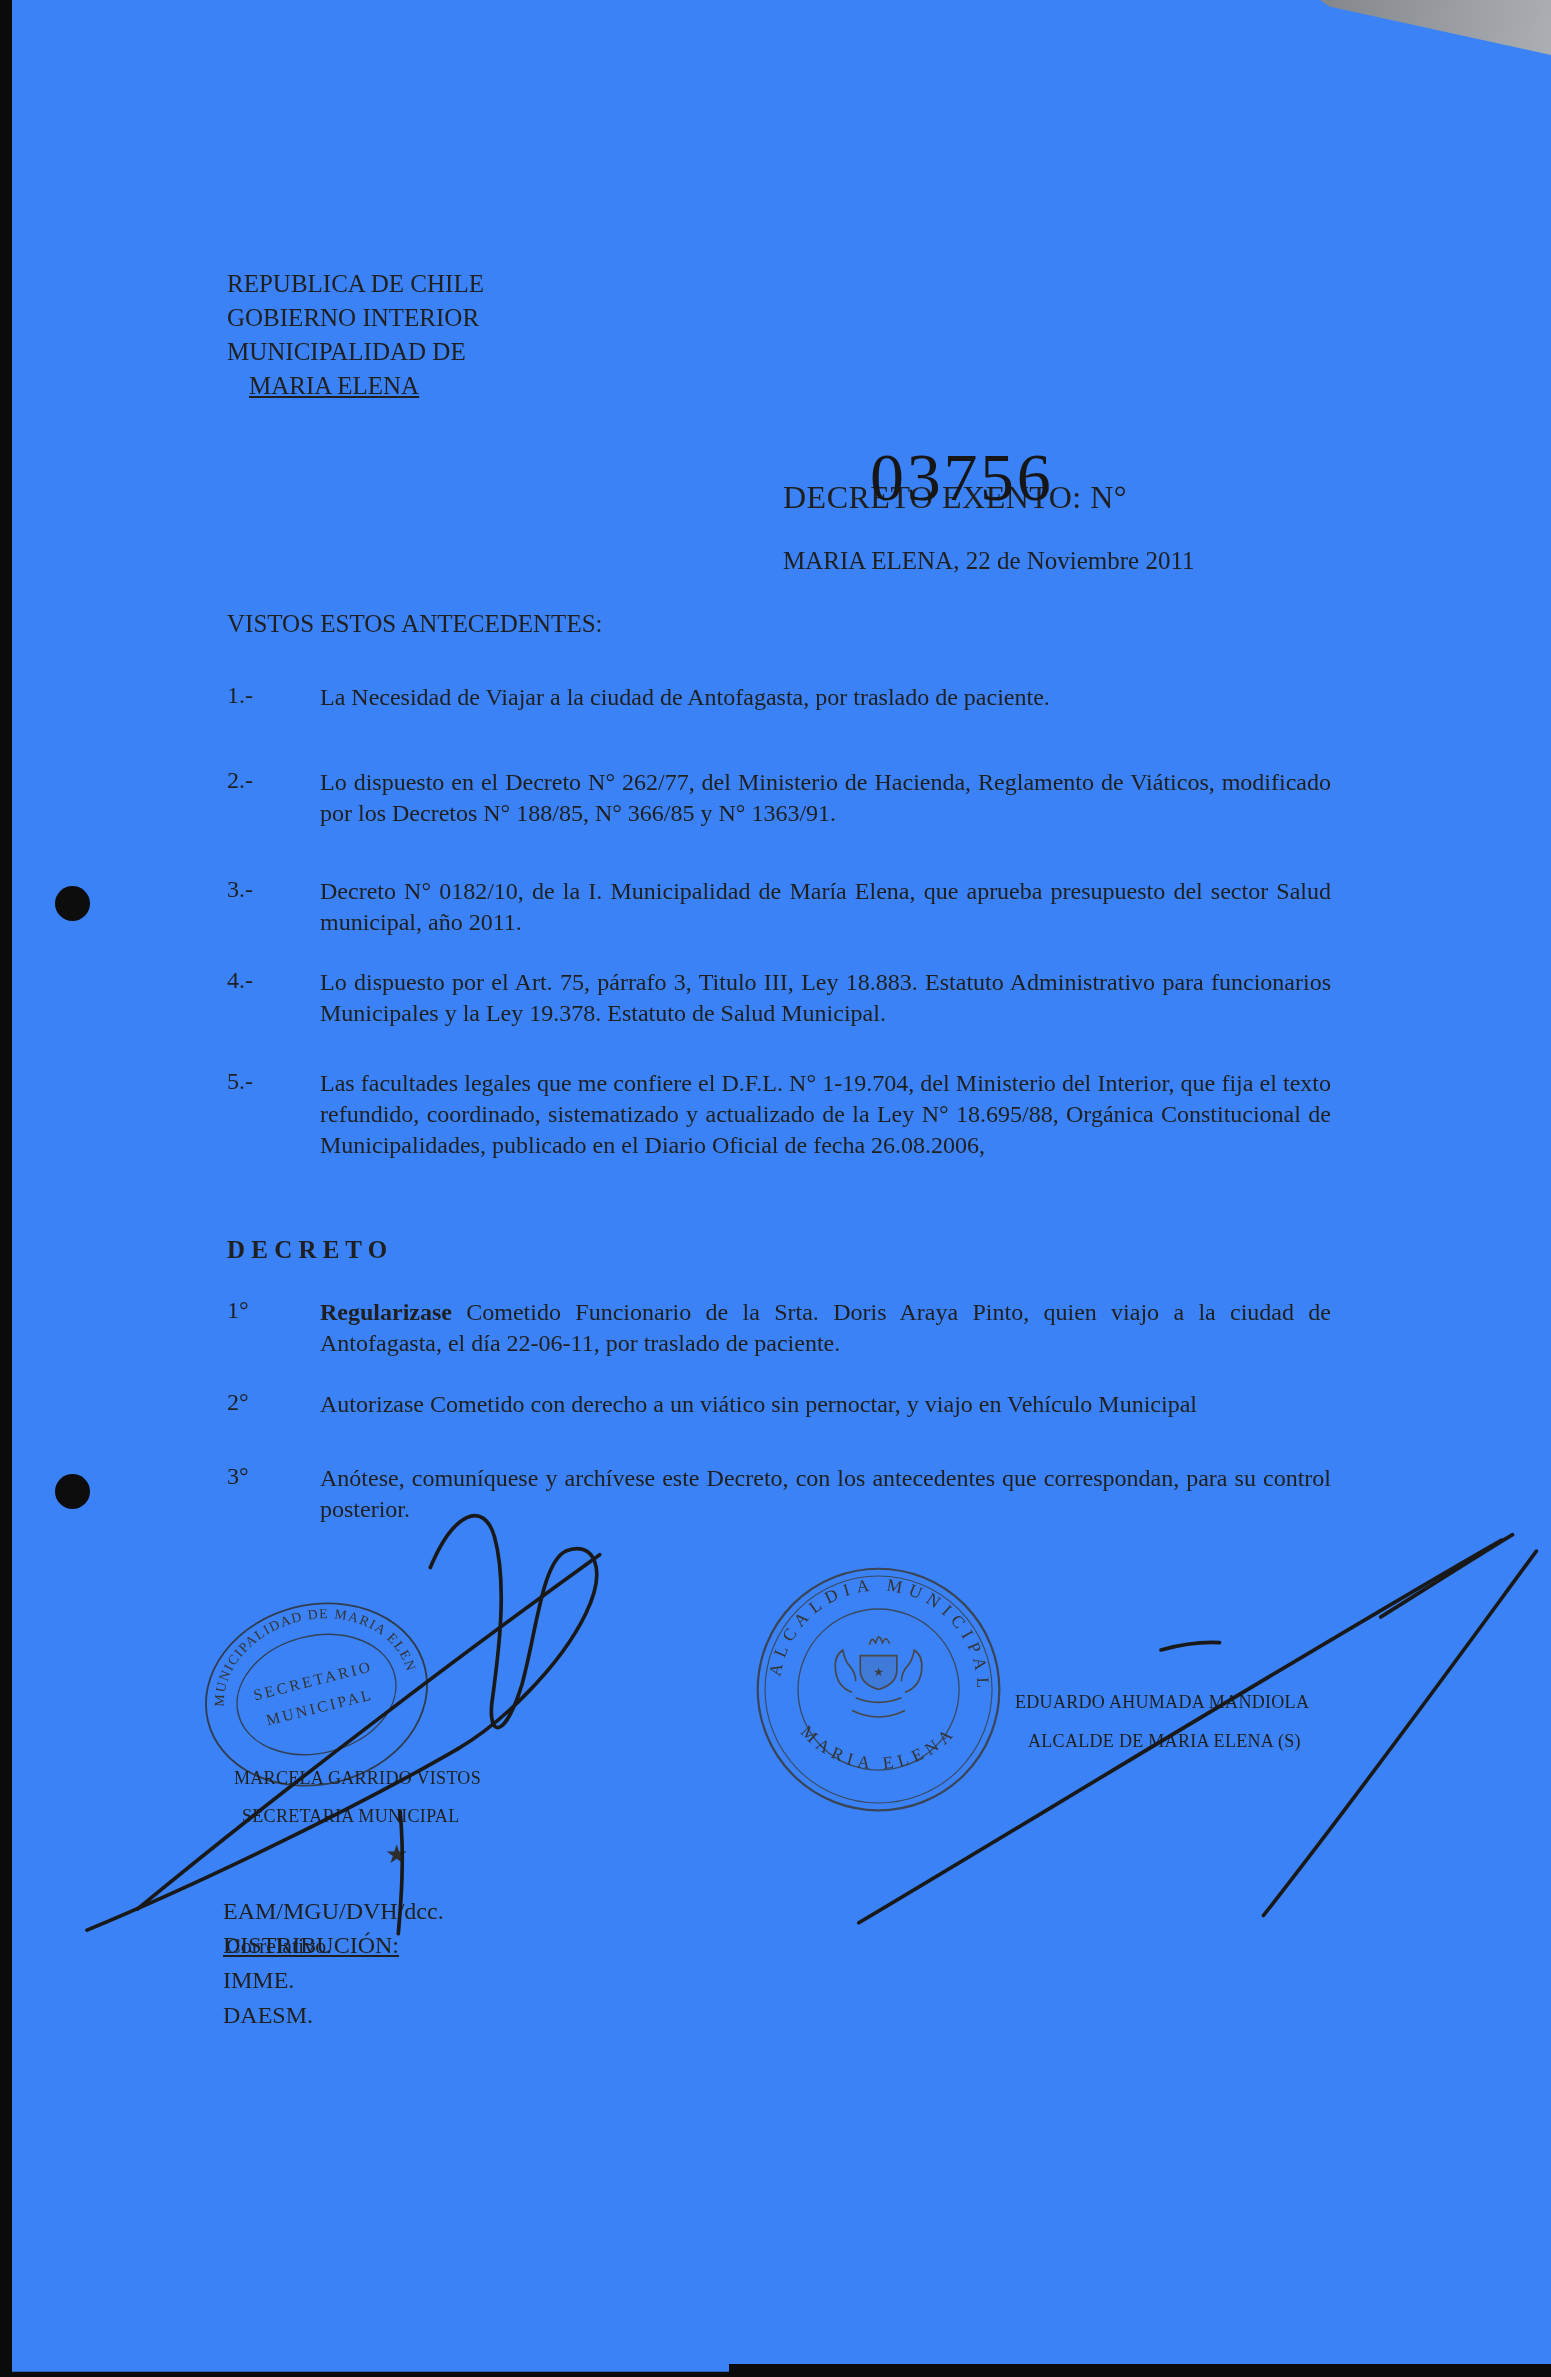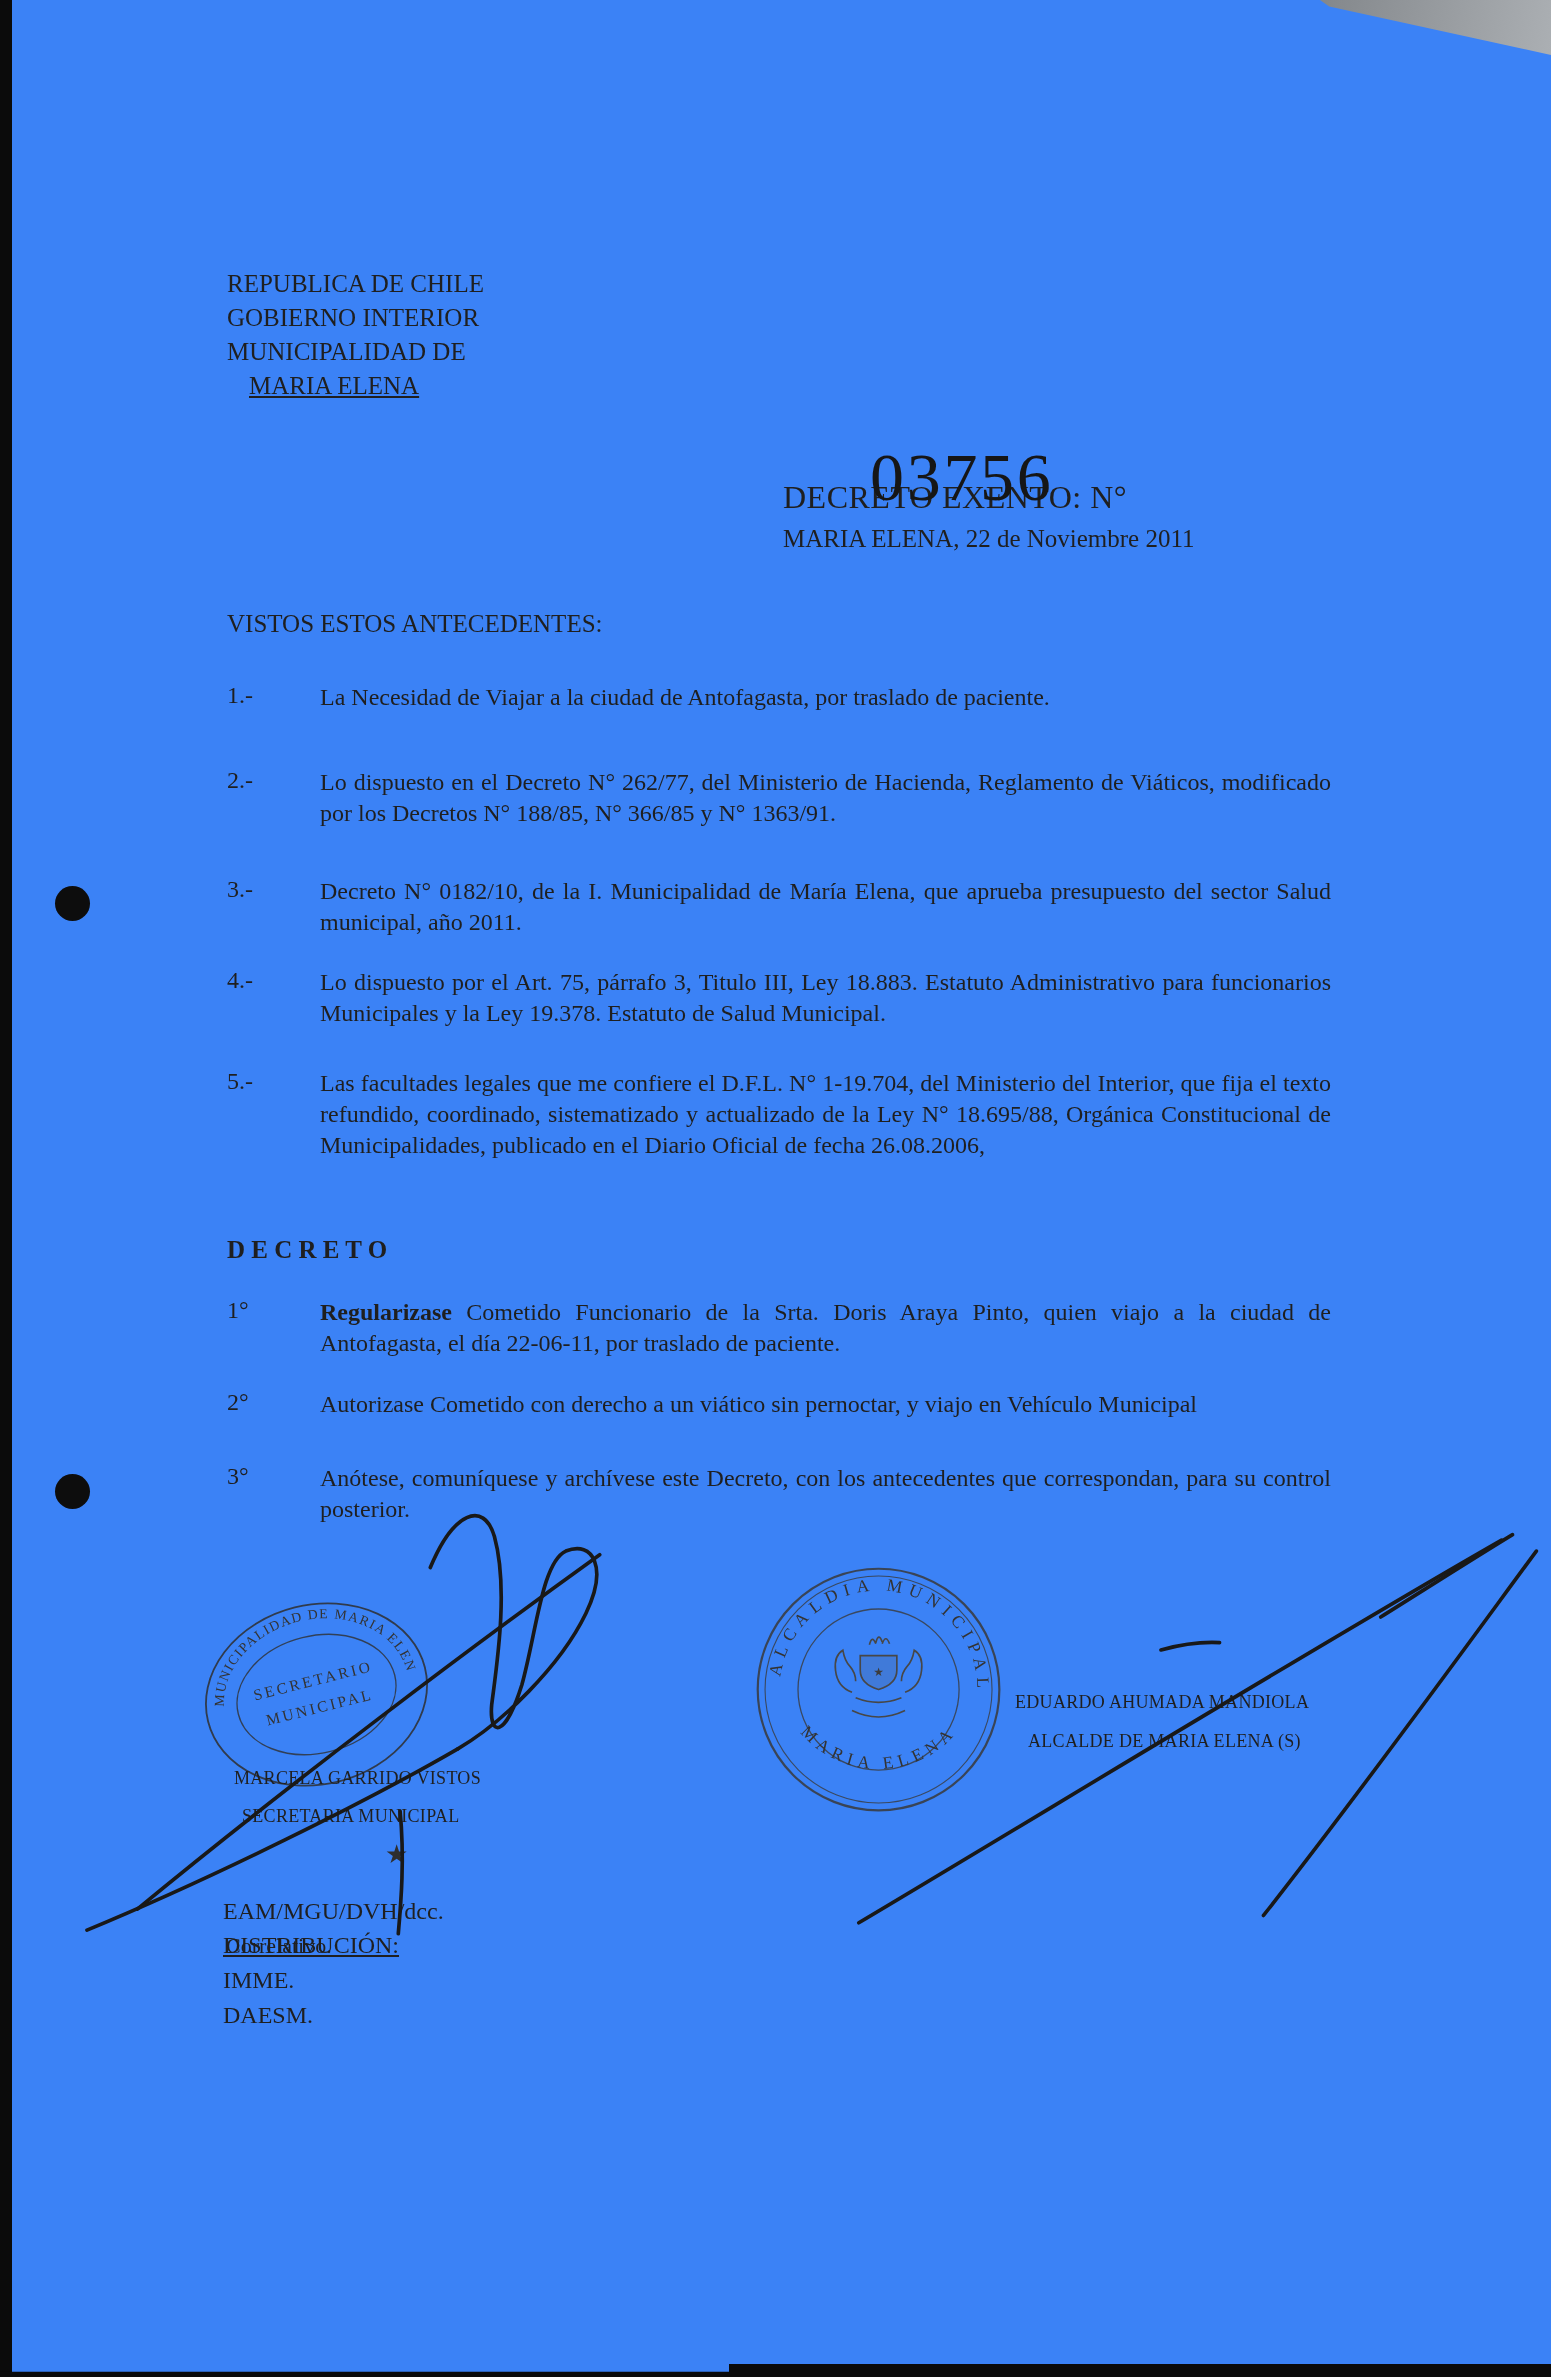--- a/index.html
+++ b/index.html
@@ -20,21 +20,21 @@
     clip-path:polygon(0 0,100% 0,100% 100%,4% 12%);}
   .dot{position:absolute;width:35px;height:35px;border-radius:50%;background:#0d0d0d;}
 
   
   .letterhead{left:227px;top:267px;font-size:25px;line-height:34px;}
   .lh-city{margin-left:22px;text-decoration:underline;}
 
   
   .decree-label{left:783px;top:479px;font-size:32px;letter-spacing:0.5px;}
   .decree-number{left:870px;top:438px;font-size:68px;letter-spacing:2.7px;color:#161616;}
-  .place-date{left:783px;top:525px;font-size:25px;}
+  .place-date{left:783px;top:547px;font-size:25px;}
 
   .section-title{left:227px;font-size:25px;}
   .bold{font-weight:bold;}
 
   
   .row{position:absolute;left:227px;width:1104px;}
   .row .num{position:absolute;left:0;top:0;font-size:24px;}
   .row .body{margin-left:93px;font-size:24px;line-height:31px;text-align:justify;}
 
   

